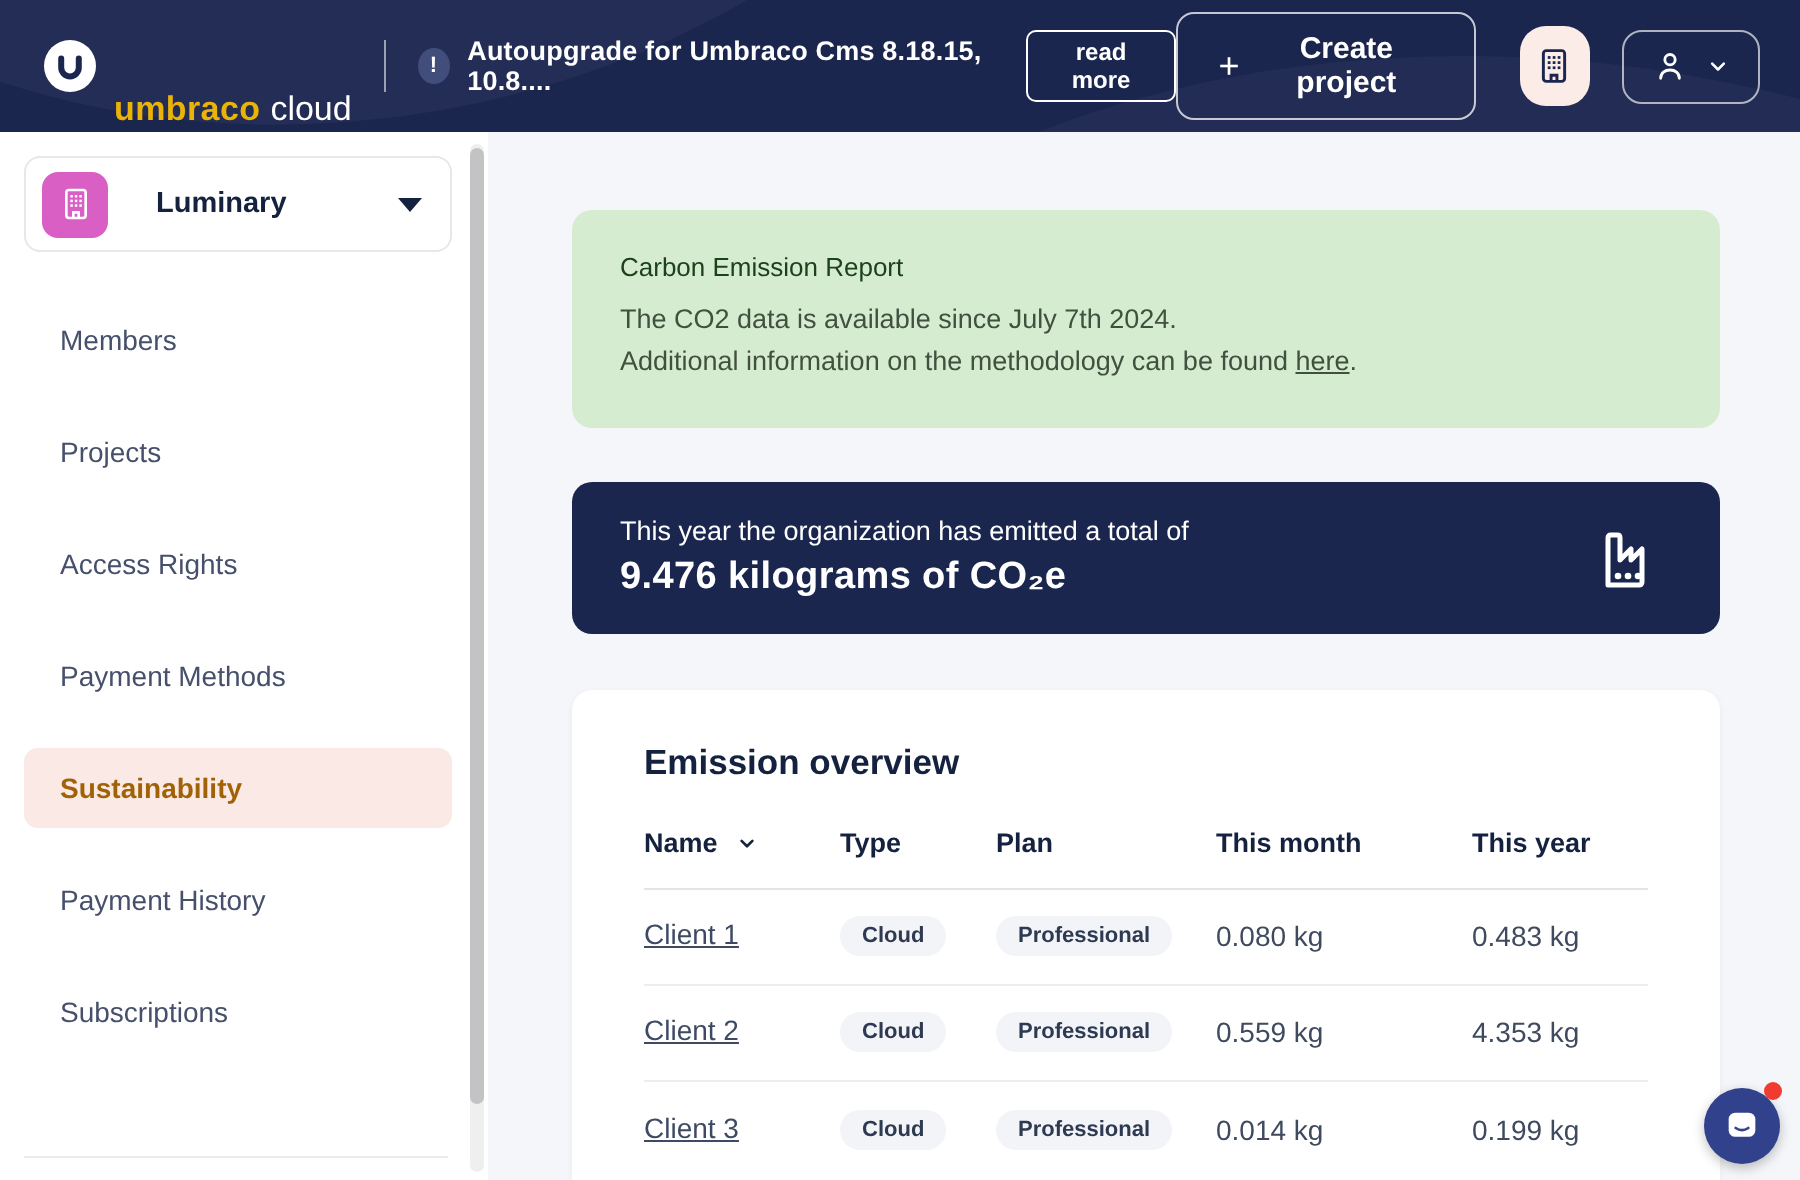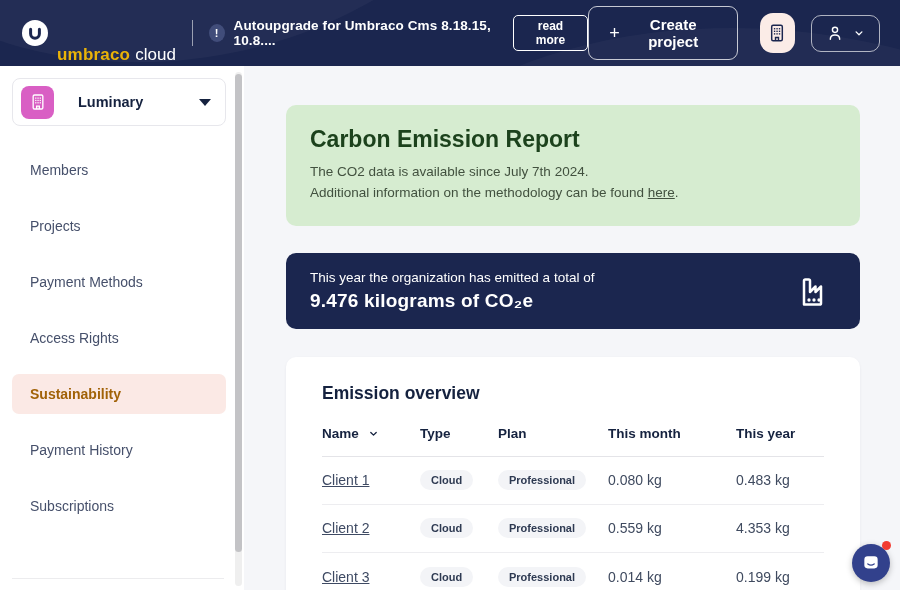--- a/index.html
+++ b/index.html
@@ -62,21 +62,21 @@
   .nav-item.selected { background:#fbe9e5; font-weight:700; color:#a16207; }
   .sb-bottom-line { position:absolute; left:12px; right:20px; bottom:11px;
     height:1px; background:#ececee; }
 
   
   .main { position:absolute; left:244px; top:66px; width:656px; height:524px;
     background:#f5f6f9; padding:39px 40px 0 42px; }
 
   .report-banner { width:574px; background:#d6ecd0; border-radius:10px;
     padding:21px 24px 22px 24px; }
-  .report-banner h2 { font-size:23px; font-weight:700; color:#1c421c;
+  .report-banner h2 { font-size:13px; font-weight:400; color:#1c421c;
     margin-bottom:9px; }
   .report-banner p { font-size:13.5px; color:#42513f; line-height:1.55; }
   .report-banner a { color:#42513f; text-decoration:underline; cursor:pointer; }
 
   .total-banner { width:574px; background:#1b264f; border-radius:10px; margin-top:27px;
     padding:17px 26px 17px 24px; display:flex; align-items:flex-end; color:#fff; }
   .total-banner .lines { flex:1; }
   .total-line1 { font-size:13.5px; font-weight:500; }
   .total-line2 { font-size:19px; font-weight:700; margin-top:5px; letter-spacing:.2px; }
 
@@ -190,22 +190,22 @@
         <path d="M10.4 20.4 v-3.4 h3.2 v3.4"></path>
       </svg>
     </span>
     <span class="org-name">Luminary</span>
     <span class="org-caret"></span>
   </div>
 
   <div class="nav-list">
     <div class="nav-item">Members</div>
     <div class="nav-item">Projects</div>
+    <div class="nav-item">Access Rights</div>
     <div class="nav-item">Payment Methods</div>
-    <div class="nav-item">Access Rights</div>
     <div class="nav-item selected">Sustainability</div>
     <div class="nav-item">Payment History</div>
     <div class="nav-item">Subscriptions</div>
   </div>
 
   <div class="sb-bottom-line"></div>
   <div class="sb-scroll-track"></div>
   <div class="sb-scroll-thumb"></div>
 </nav>
 

